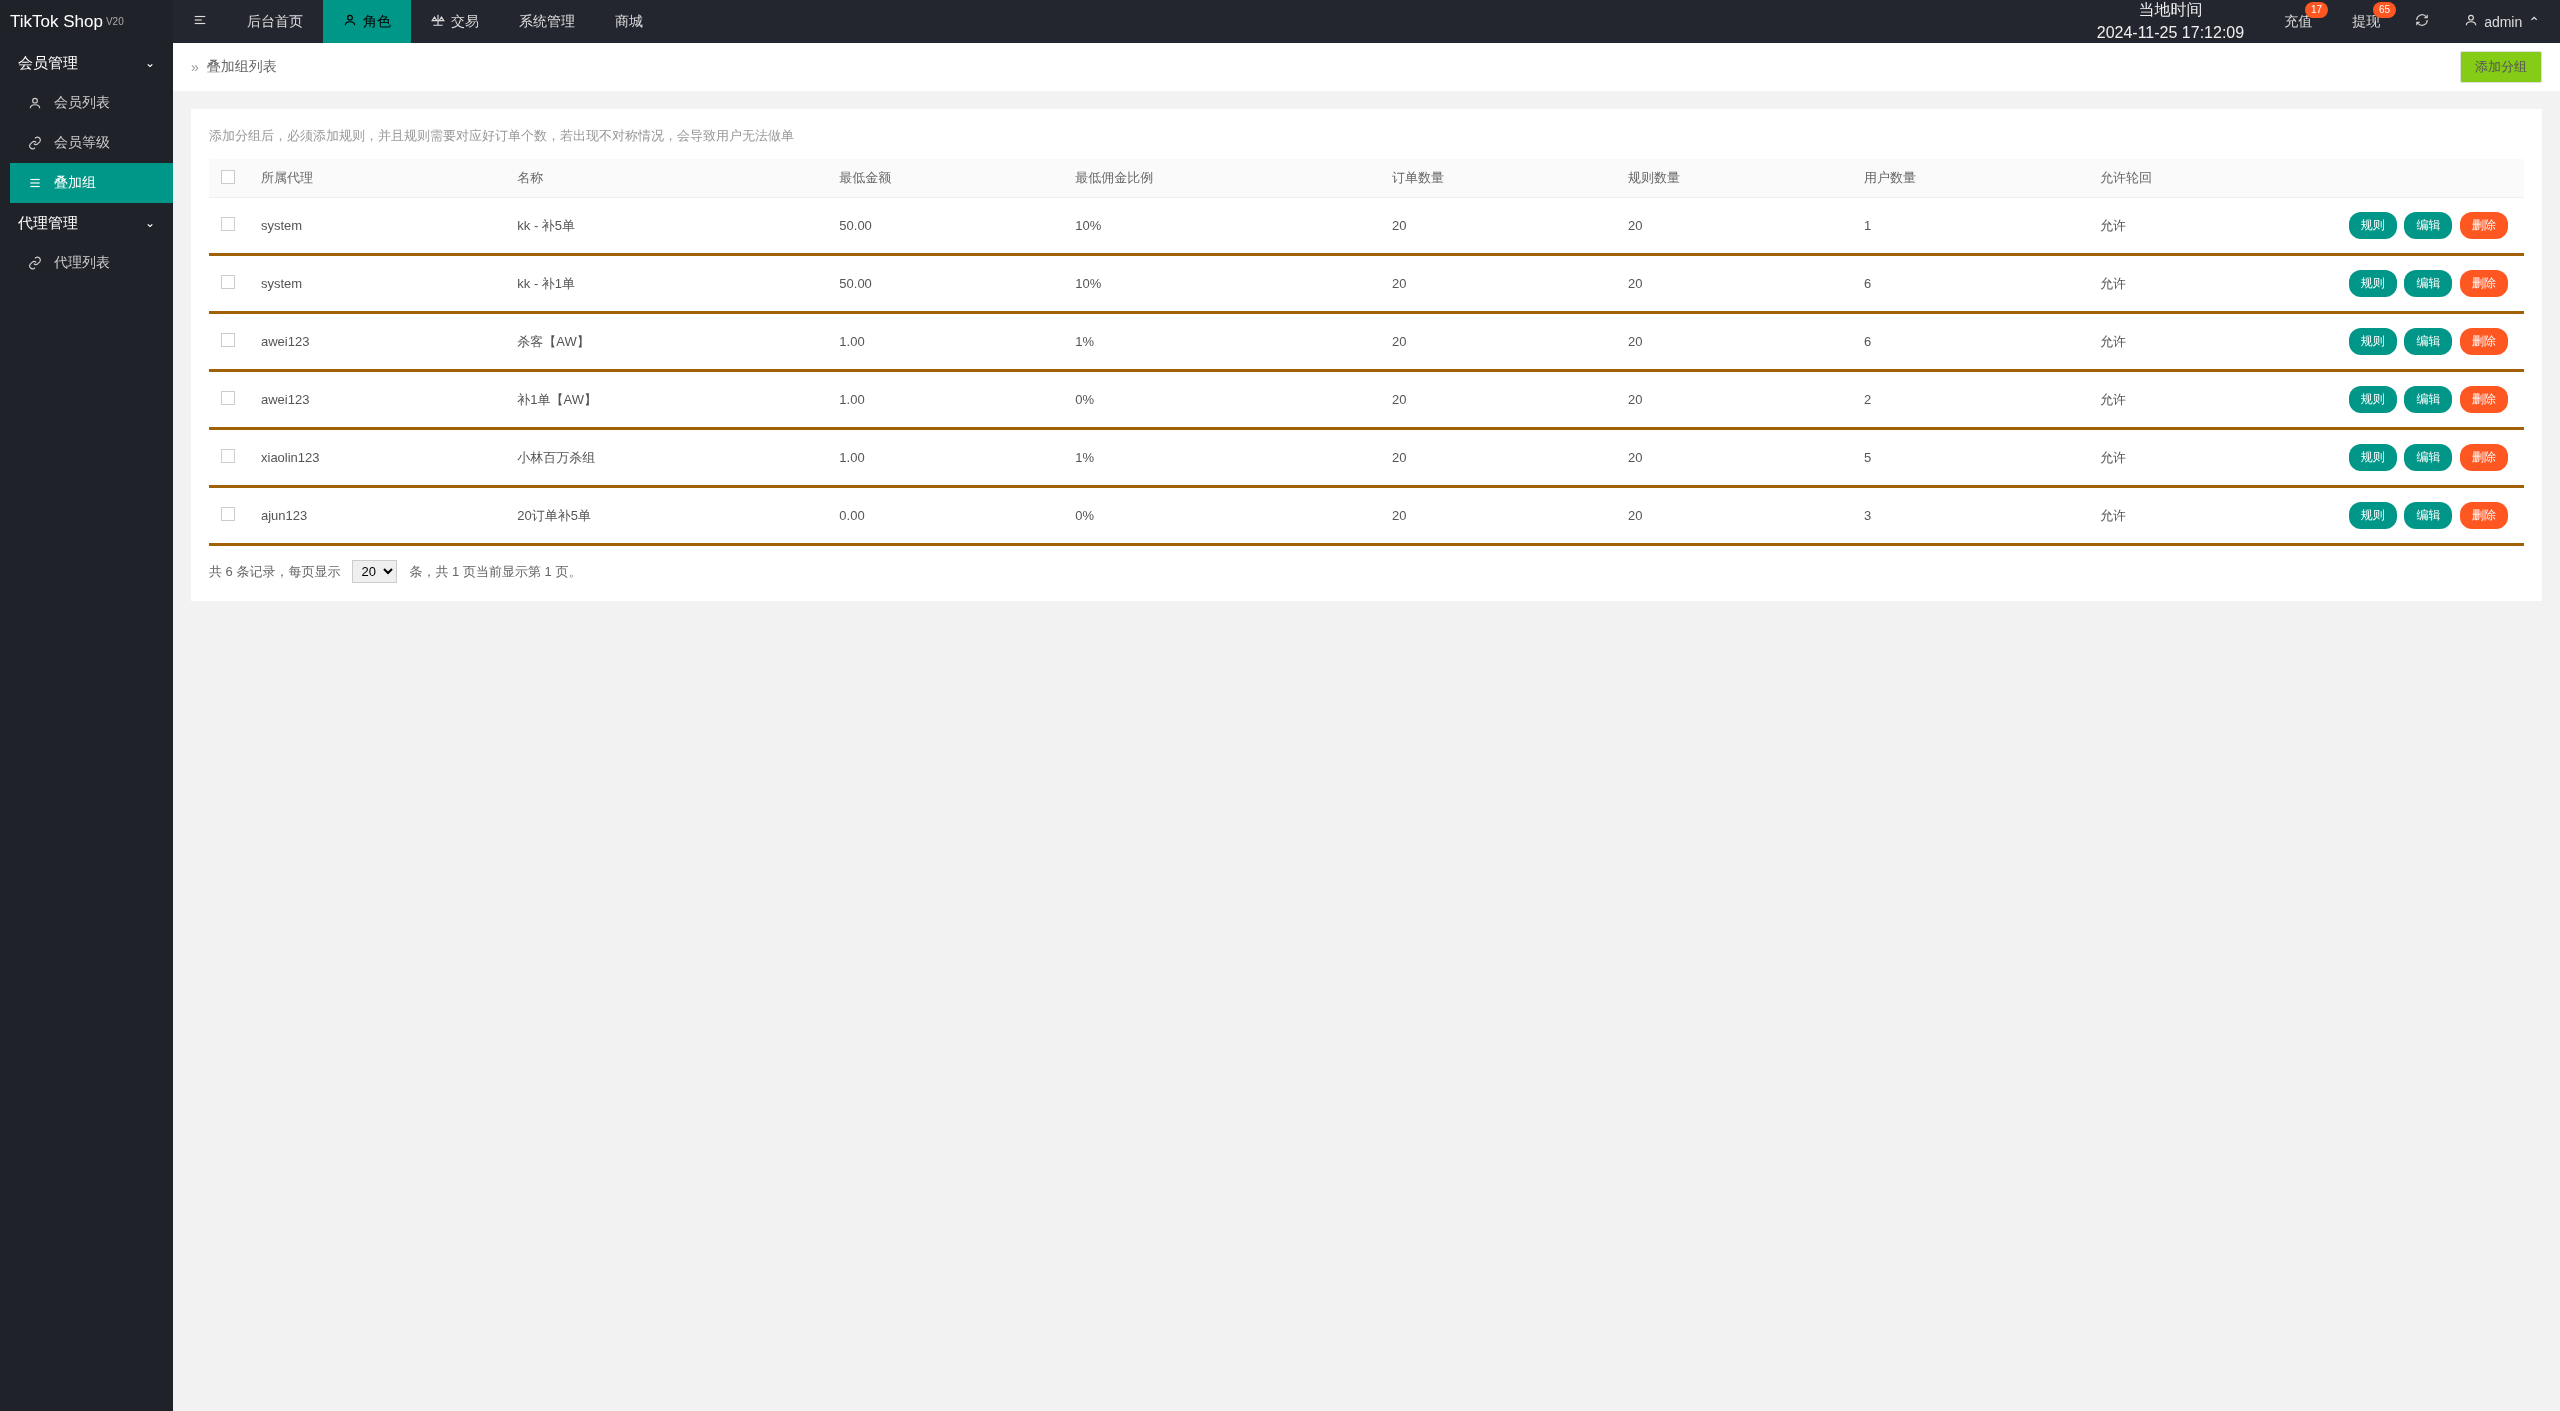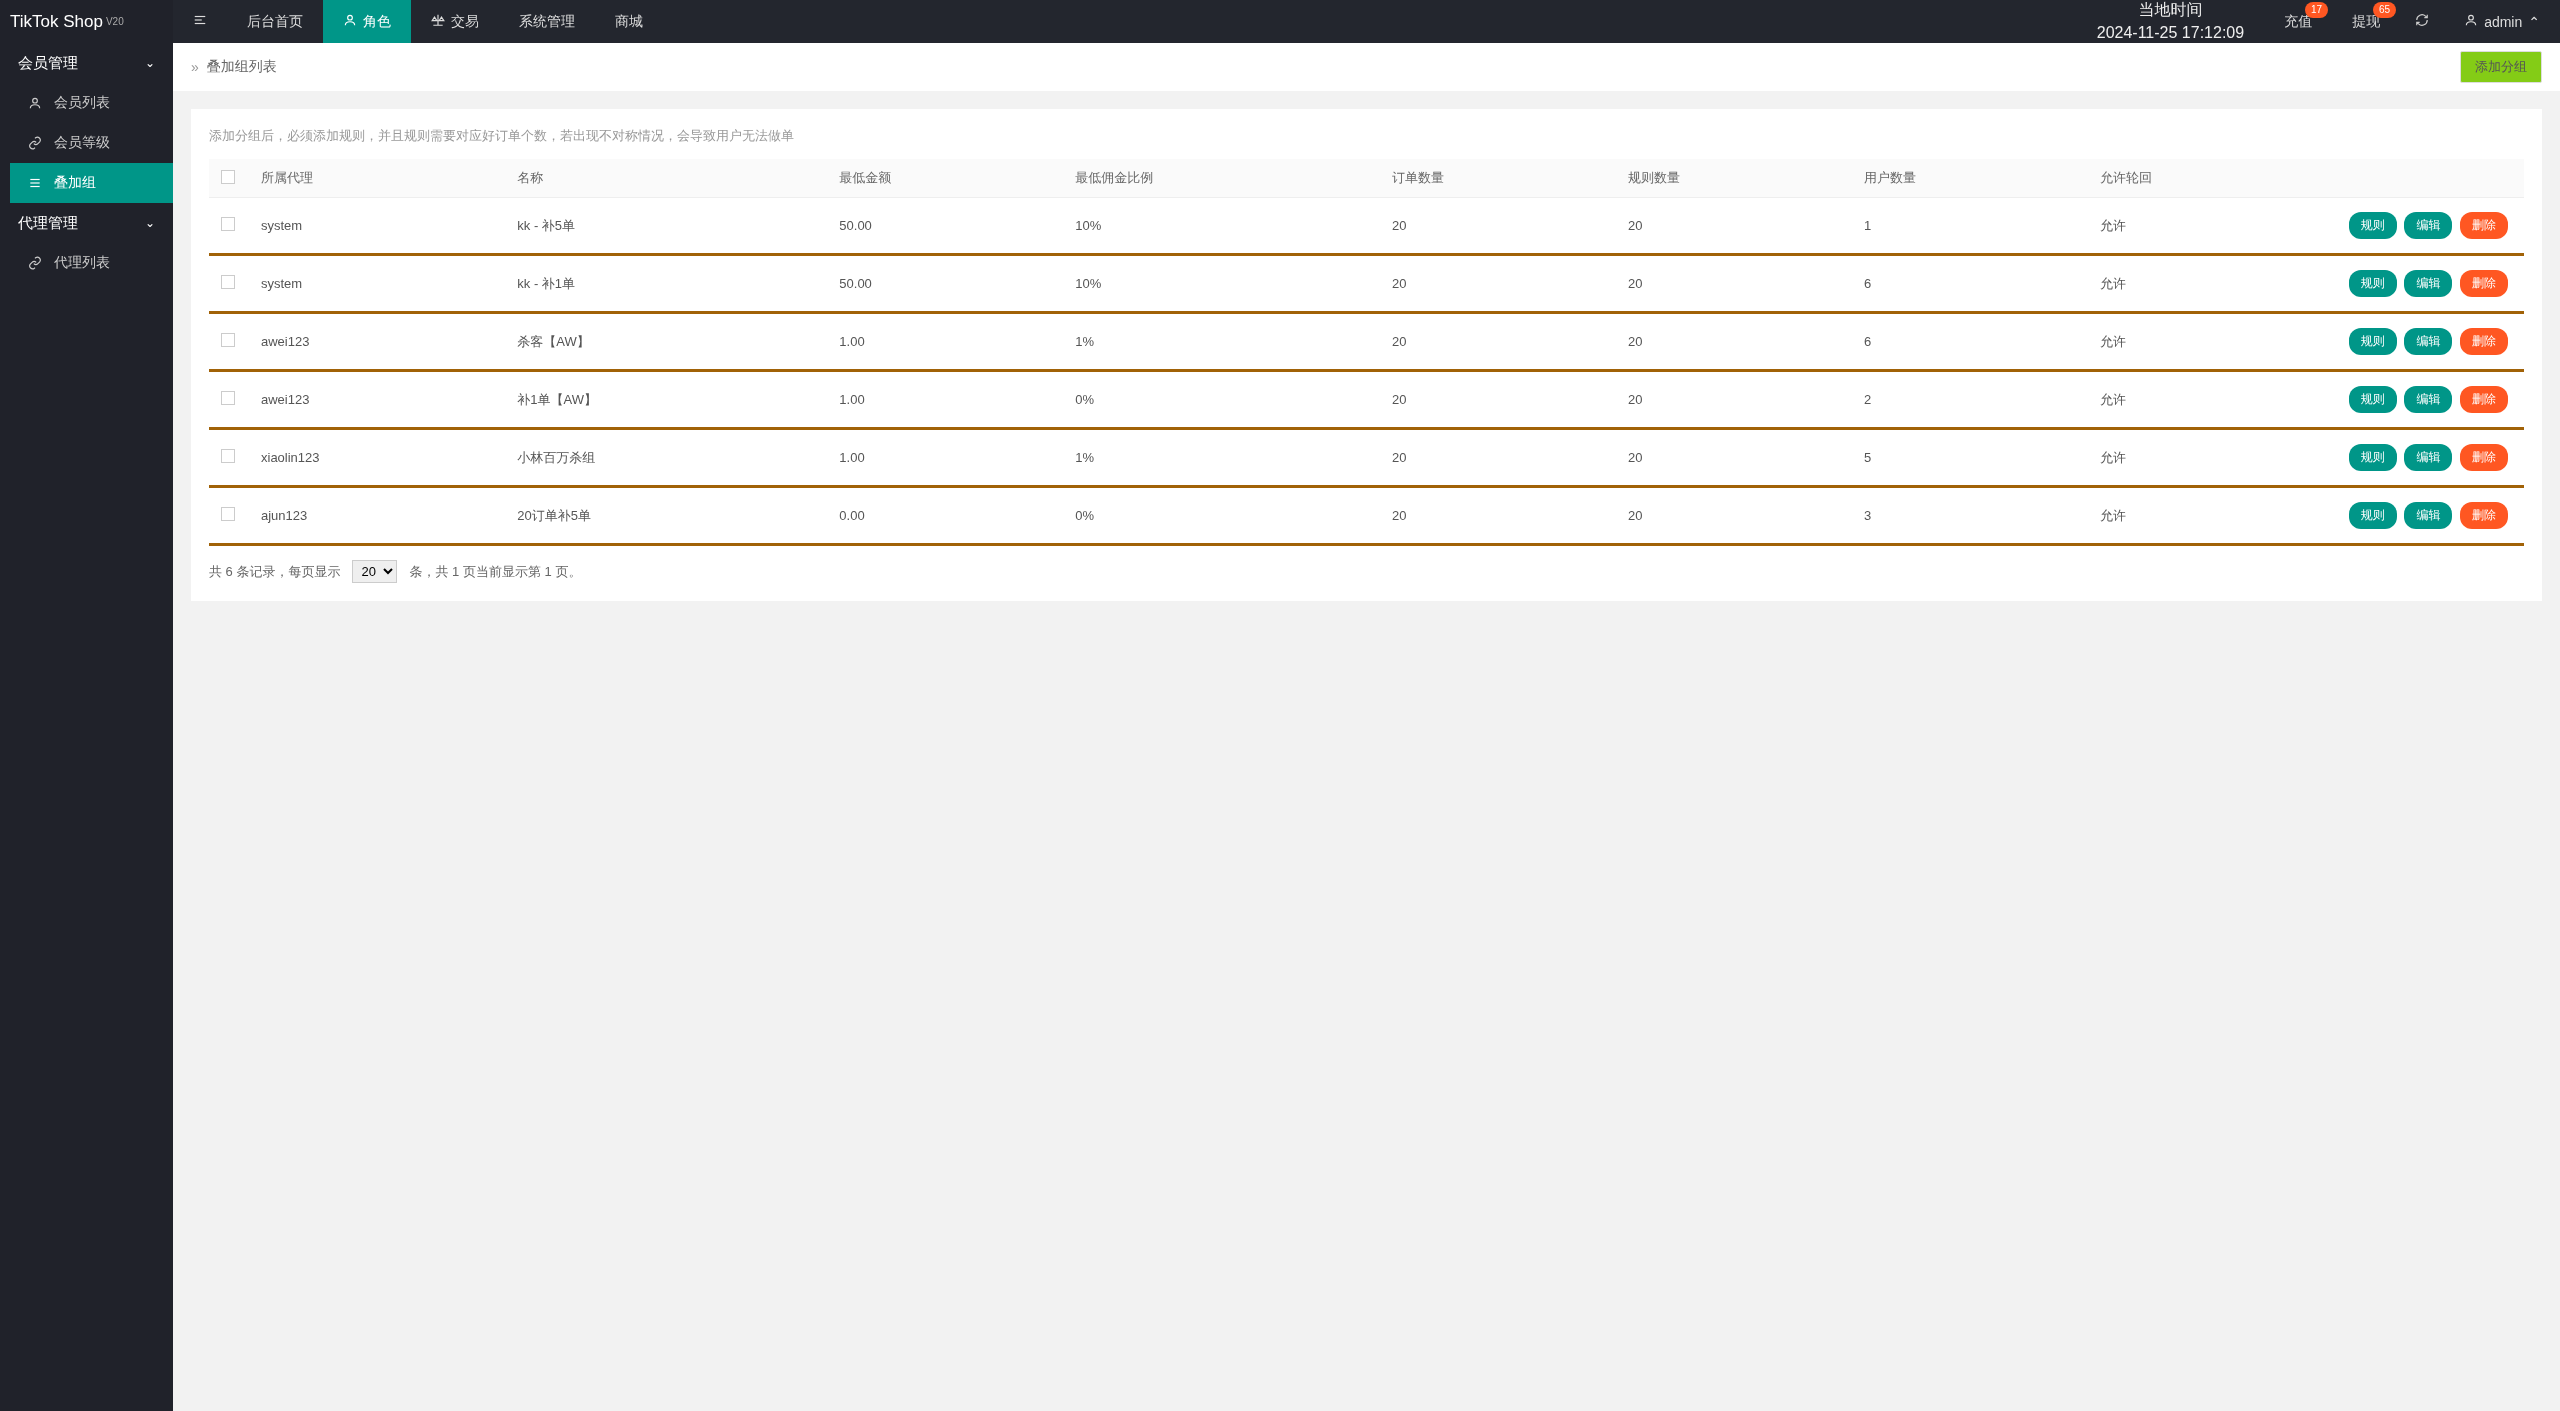--- a/index.html
+++ b/index.html
@@ -17,21 +17,21 @@
 .nav-item .icon { margin-right: 10px; width: 16px; display: inline-flex; }
 .nav-item .chevron { margin-left: auto; font-size: 12px; }
 .nav-sub { padding-left: 10px; }
 
 
 .main { flex: 1; display: flex; flex-direction: column; overflow: hidden; }
 
 
 .topbar { height: 43px; background: #23262e; color: #ccc; display: flex; align-items: stretch; }
 .top-item { display: flex; align-items: center; padding: 0 20px; cursor: pointer; font-size: 14px; color: #ddd; position: relative; }
-.top-item.active { background: #009688; color: #ffffff; }
+.top-item.active { background: #009688; color: #000000; }
 .top-item .icon { margin-right: 6px; }
 .top-spacer { flex: 1; }
 .time-block { display: flex; flex-direction: column; align-items: center; justify-content: center; padding: 0 20px; font-size: 16px; color: #eee; line-height: 1.4; }
 .badge { position: absolute; top: 2px; right: 4px; background: #ff5722; color: #fff; border-radius: 10px; padding: 0 6px; font-size: 10px; line-height: 16px; min-width: 18px; text-align: center; }
 .refresh-btn { padding: 0 15px; display: flex; align-items: center; cursor: pointer; }
 
 
 .content-header { height: 48px; background: #fff; display: flex; align-items: center; padding: 0 18px; }
 .breadcrumb { display: flex; align-items: center; color: #666; font-size: 14px; }
 .breadcrumb .sep { margin-right: 8px; color: #999; }

